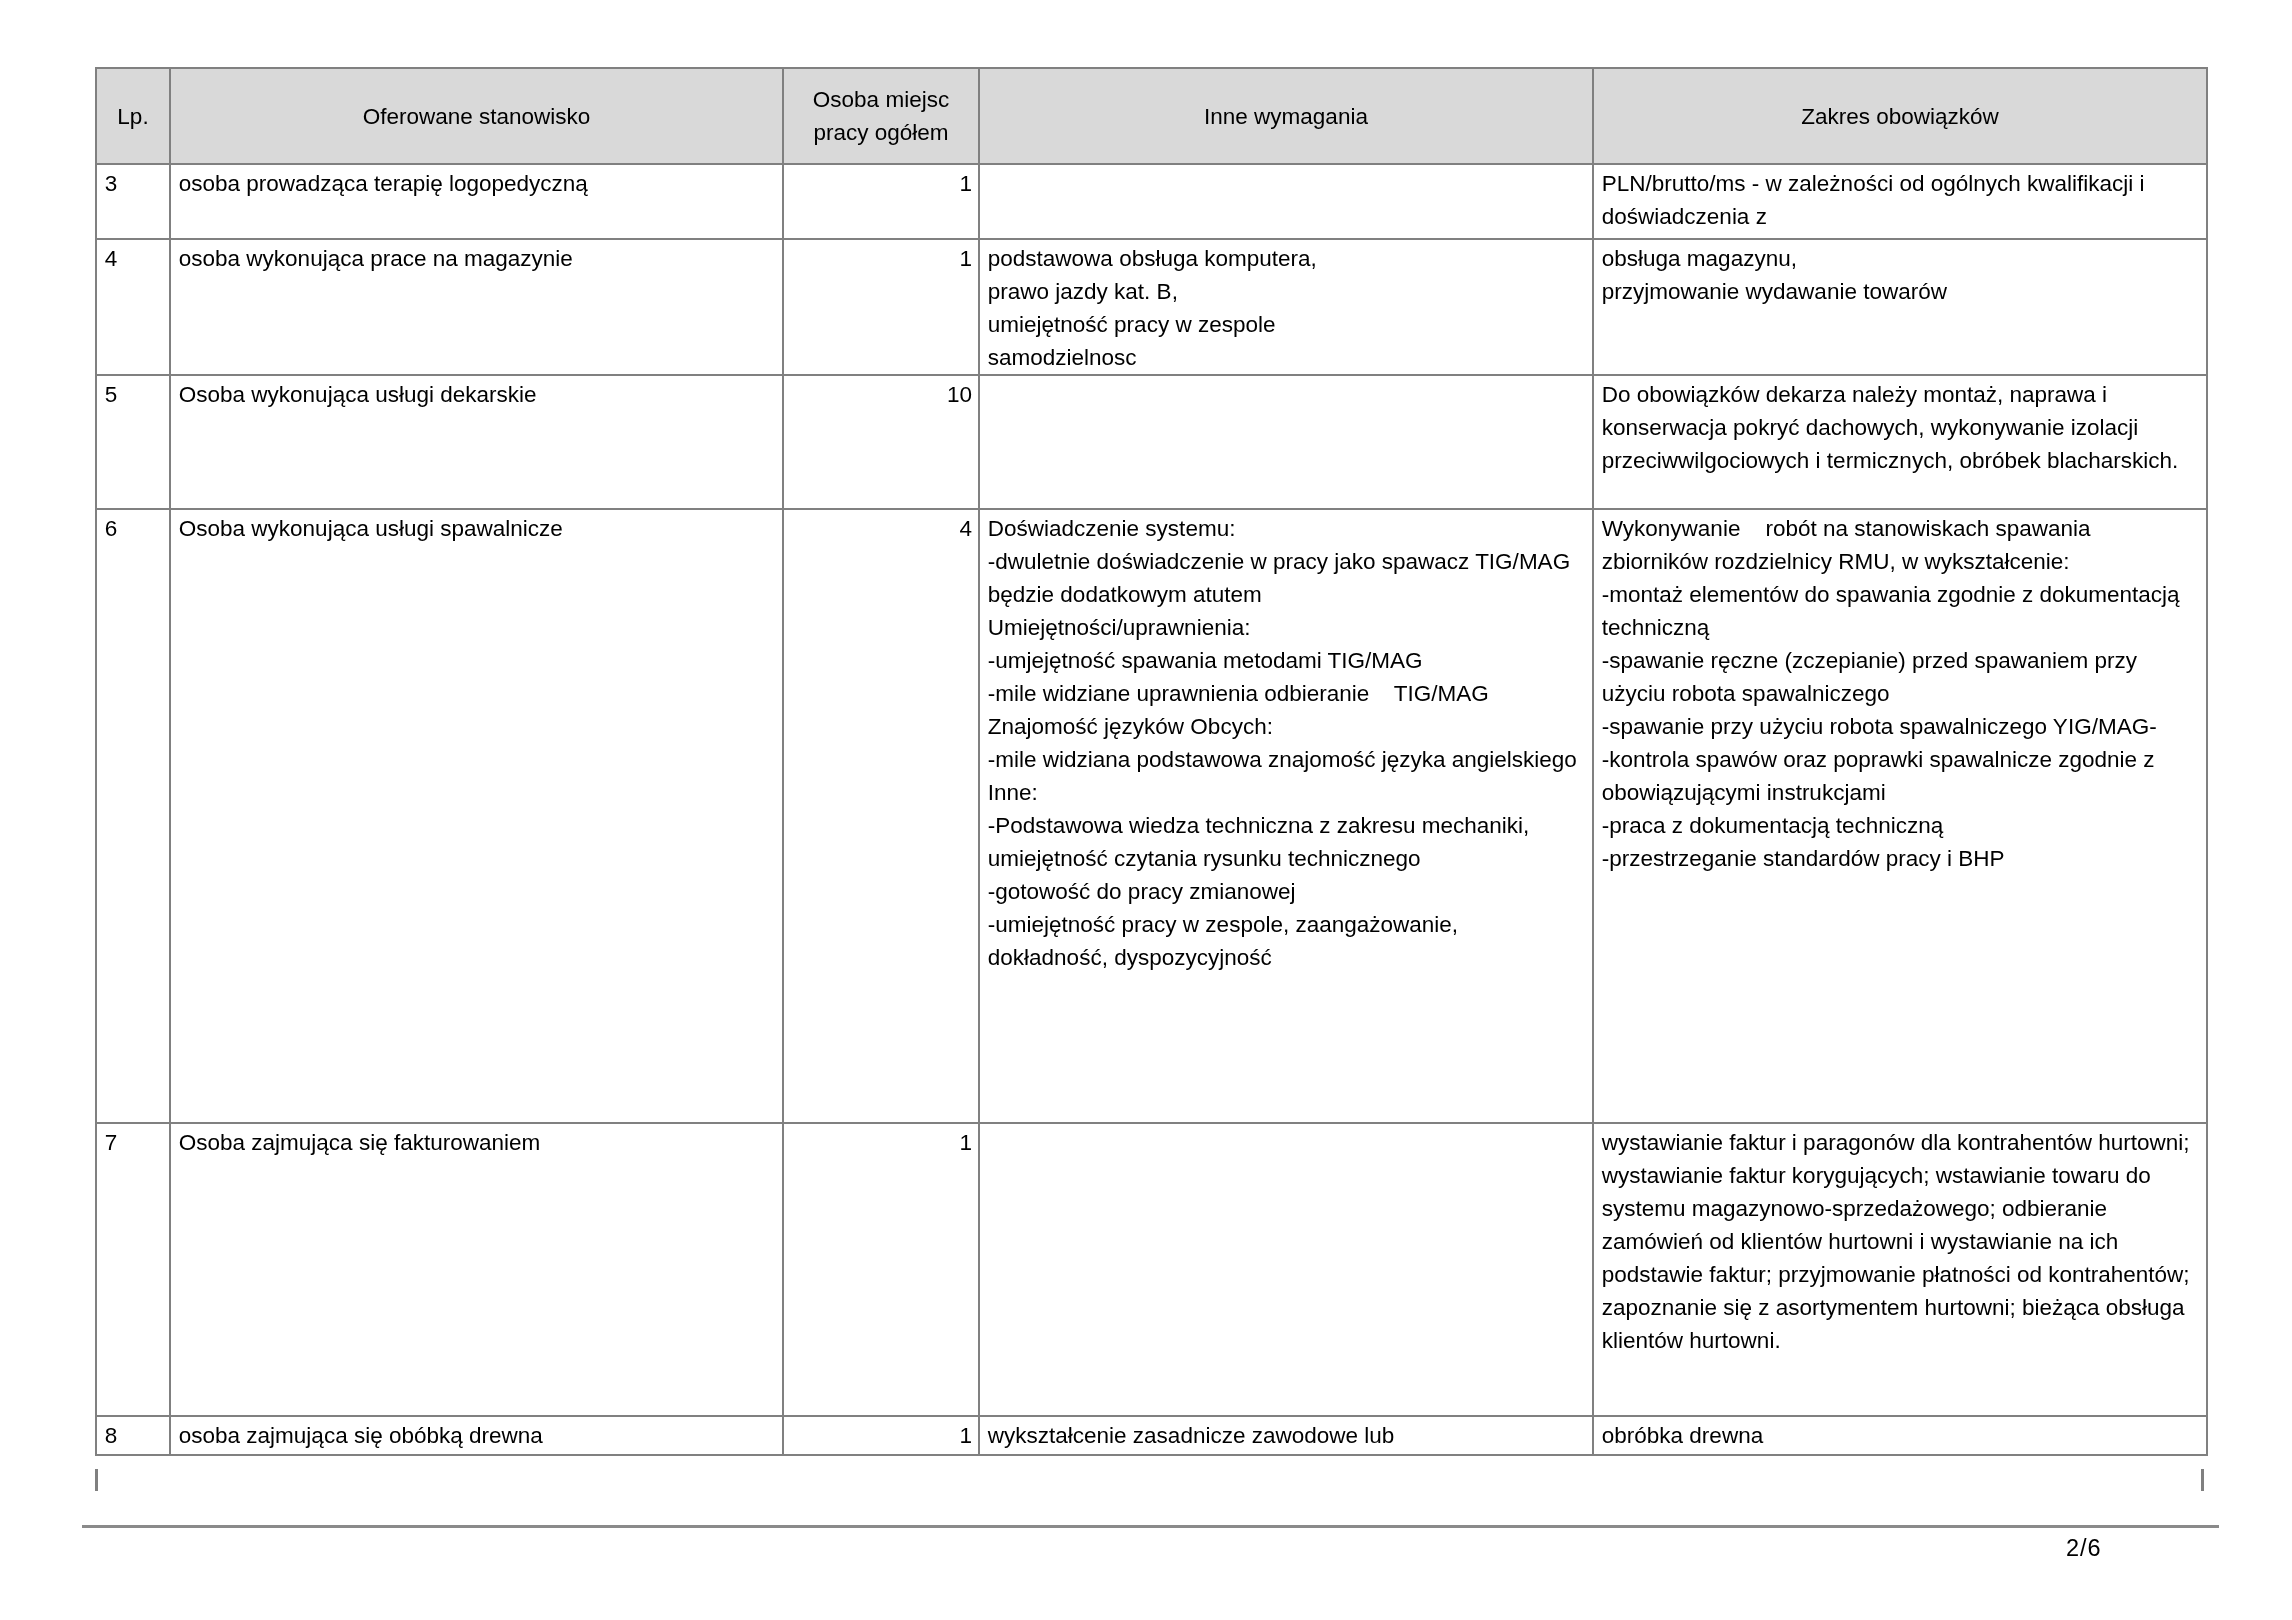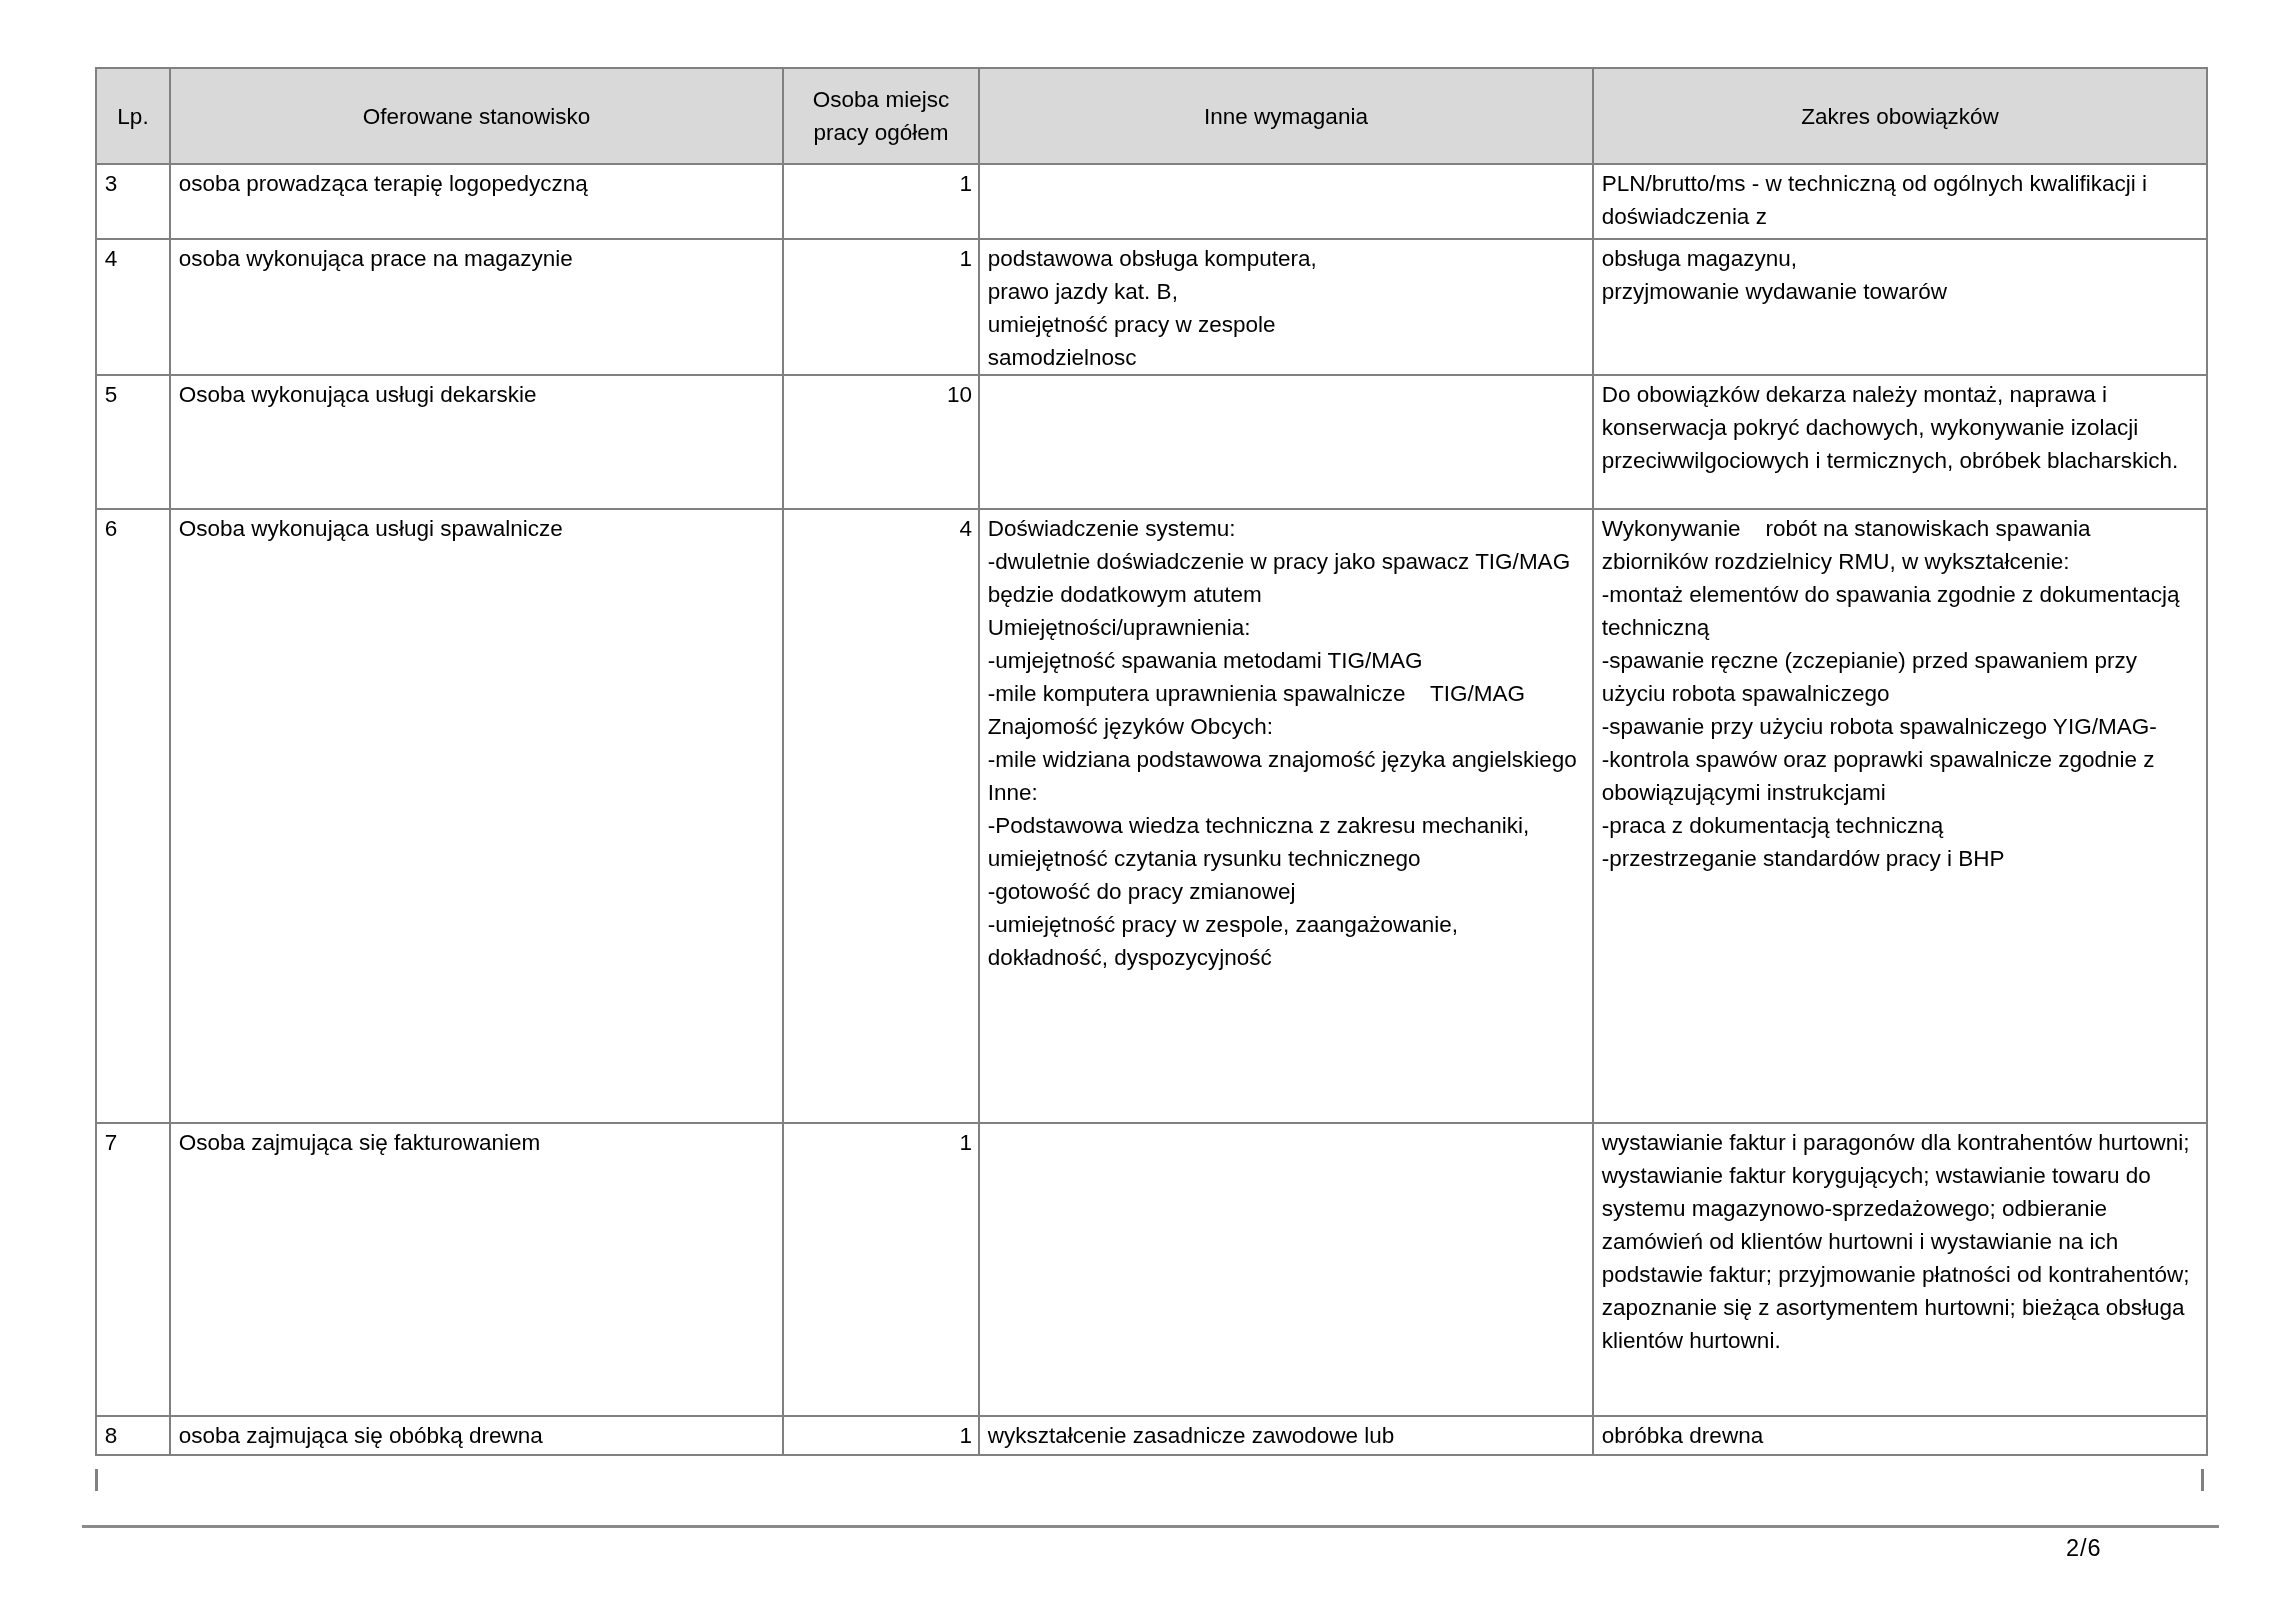--- a/index.html
+++ b/index.html
@@ -59,21 +59,21 @@
         <th>Zakres obowiązków</th>
       </tr>
     </thead>
     <tbody id="rows-body">
       <tr class="r3">
         <td>3</td>
         <td>osoba prowadząca terapię logopedyczną</td>
         <td class="num">1</td>
         <td></td>
         <td>
-            <span class="line">PLN/brutto/ms - w techniczną od ogólnych kwalifikacji i doświadczenia z</span>
+            <span class="line">PLN/brutto/ms - w zależności od ogólnych kwalifikacji i doświadczenia z</span>
           </td>
       </tr>
       <tr class="r4">
         <td>4</td>
         <td>osoba wykonująca prace na magazynie</td>
         <td class="num">1</td>
         <td>
             <span class="line">podstawowa obsługa komputera,</span>
             <span class="line">prawo jazdy kat. B,</span>
             <span class="line">umiejętność pracy w zespole</span>
@@ -95,21 +95,21 @@
       </tr>
       <tr class="r6">
         <td>6</td>
         <td>Osoba wykonująca usługi spawalnicze</td>
         <td class="num">4</td>
         <td>
             <span class="line">Doświadczenie systemu:</span>
             <span class="line">-dwuletnie doświadczenie w pracy jako spawacz TIG/MAG będzie dodatkowym atutem</span>
             <span class="line">Umiejętności/uprawnienia:</span>
             <span class="line">-umjejętność spawania metodami TIG/MAG</span>
-            <span class="line">-mile komputera uprawnienia spawalnicze    TIG/MAG</span>
+            <span class="line">-mile widziane uprawnienia odbieranie    TIG/MAG</span>
             <span class="line">Znajomość języków Obcych:</span>
             <span class="line">-mile widziana podstawowa znajomość języka angielskiego</span>
             <span class="line">Inne:</span>
             <span class="line">-Podstawowa wiedza techniczna z zakresu mechaniki, umiejętność czytania rysunku technicznego</span>
             <span class="line">-gotowość do pracy zmianowej</span>
             <span class="line">-umiejętność pracy w zespole, zaangażowanie, dokładność, dyspozycyjność</span>
           </td>
         <td>
             <span class="line">Wykonywanie    robót na stanowiskach spawania zbiorników rozdzielnicy RMU, w wykształcenie:</span>
             <span class="line">-montaż elementów do spawania zgodnie z dokumentacją techniczną</span>

